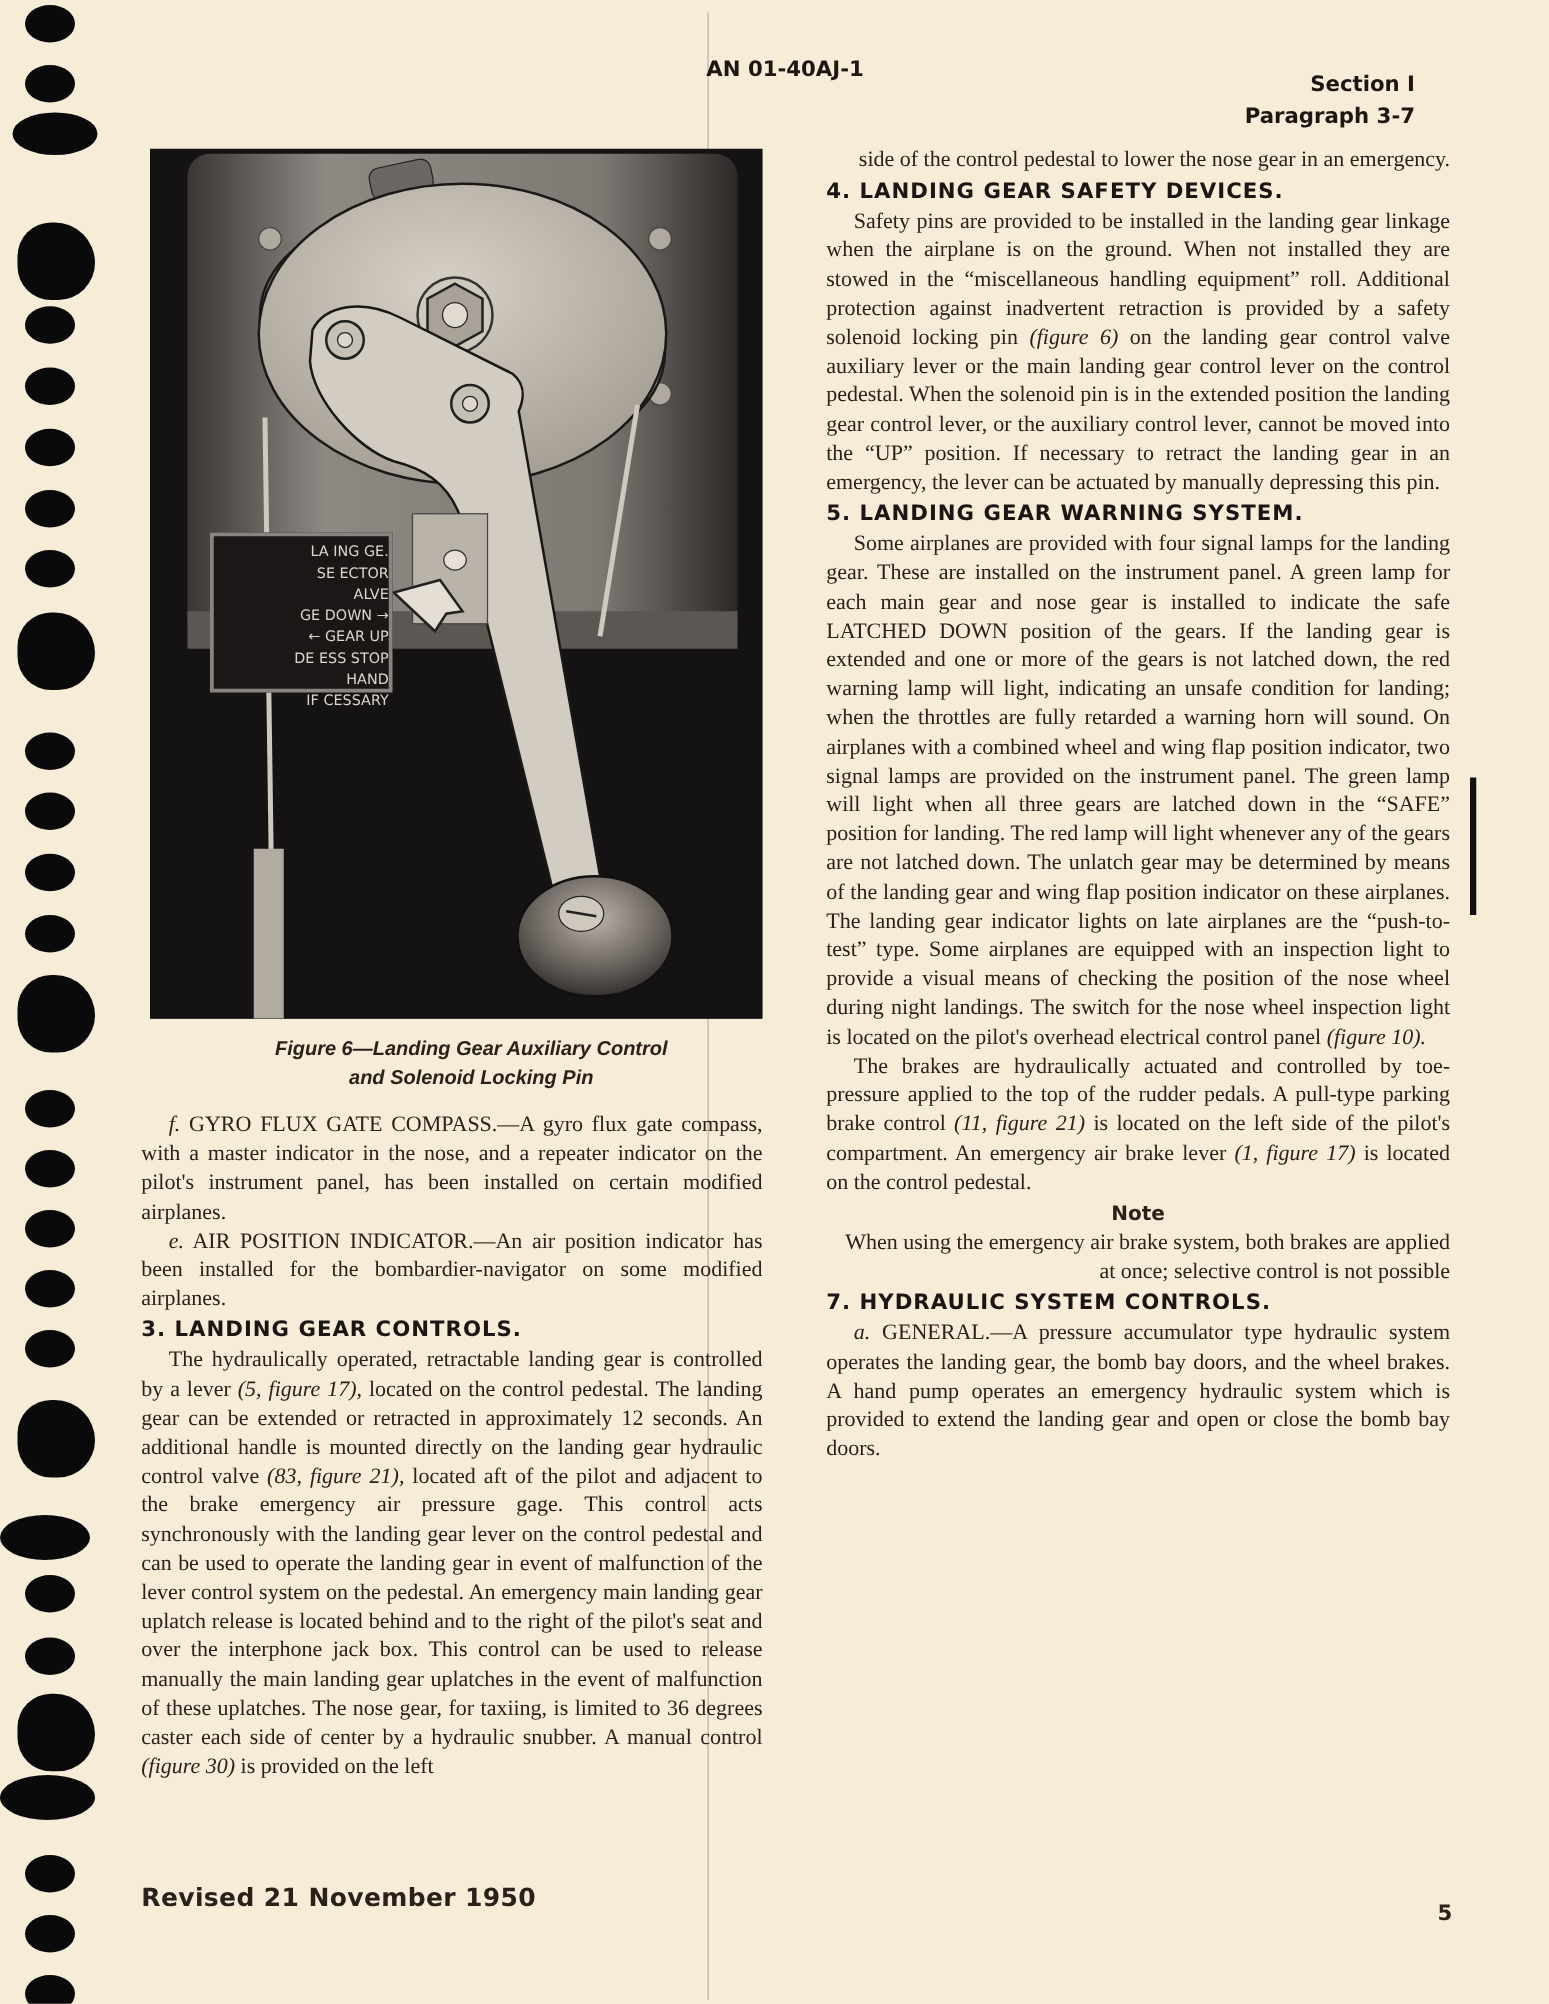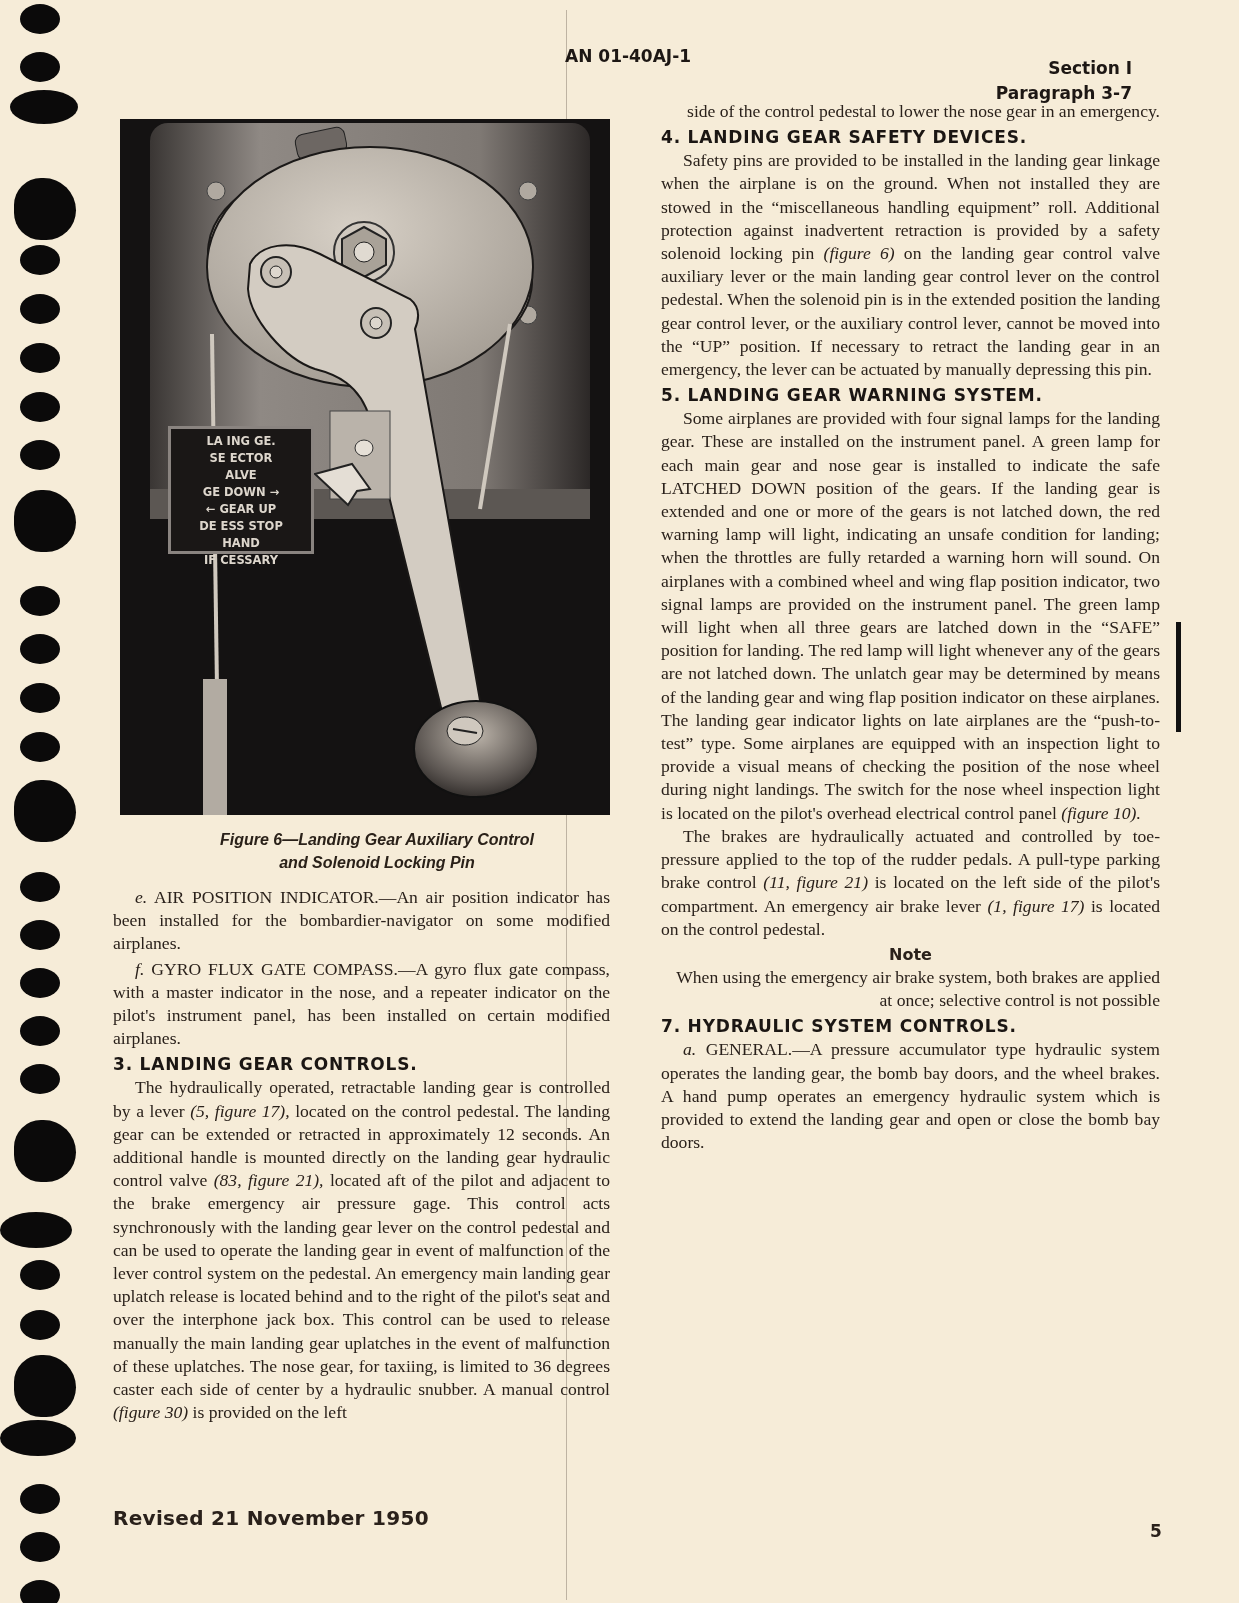--- a/index.html
+++ b/index.html
@@ -13,32 +13,32 @@
   .hole.big { width: 62px; height: 62px; left: 14px; border-radius: 50% 60% 55% 50%; }
   .fold { position: absolute; left: 566px; top: 10px; width: 1px; height: 1590px; background: #9a8d7e; opacity: .6; }
   .hdr { position: absolute; font-family: "DejaVu Sans", sans-serif; font-weight: bold; font-size: 17px; color: #1d1714; }
   .hdr-left { left: 565px; top: 46px; }
   .hdr-right { right: 107px; top: 56px; text-align: right; line-height: 25px; }
   .photo { position: absolute; left: 120px; top: 119px; width: 490px; height: 696px; background: #141212; overflow: hidden; }
   .caption { position: absolute; left: 112px; top: 828px; width: 530px; text-align: center;
     font-family: Liberation Sans, sans-serif; font-weight: bold; font-style: italic; font-size: 16px; line-height: 23px; color: #2a2119; }
   .col { position: absolute; font-size: 17.6px; line-height: 23.2px; text-align: justify; }
   .col-left { left: 113px; top: 886px; width: 497px; }
-  .col-right { left: 661px; top: 100px; width: 499px; }
+  .col-right { left: 661px; top: 116px; width: 499px; }
   .col p { margin: 0; text-indent: 22px; }
   .col p.noindent { text-indent: 0; text-align: right; }
   .col h2 { margin: 2px 0 0 0; font-family: "DejaVu Sans", sans-serif; font-weight: bold; font-size: 17px; letter-spacing: .8px; line-height: 24px; color: #1b1613; }
   .col i { font-style: italic; }
   .note-title { text-align: center; font-family: "DejaVu Sans", sans-serif; font-weight: bold; font-size: 16px; line-height: 23px; margin-top: 2px; }
   .note-body { margin: 0 36px 0 44px; text-align: left; }
   .change-bar { position: absolute; left: 1176px; top: 622px; width: 5px; height: 110px; background: #111; }
   .footer-left { position: absolute; left: 113px; top: 1506px; font-family: "DejaVu Sans", sans-serif; font-weight: bold; font-size: 20px; letter-spacing: .3px; }
   .footer-right { position: absolute; left: 1150px; top: 1521px; font-family: "DejaVu Sans", sans-serif; font-weight: bold; font-size: 17px; }
   .placard { position: absolute; left: 48px; top: 307px; width: 146px; height: 128px; background: #1a1716; border: 3px solid #8a8480;
-    font-family: "DejaVu Sans", sans-serif; font-weight: bold; font-size: 11.5px; color: #ddd6cc; text-align: center; line-height: 17px; padding-top: 4px; box-sizing: border-box; }
+    font-family: "DejaVu Sans", sans-serif; font-weight: normal; font-size: 11.5px; color: #ddd6cc; text-align: right; line-height: 17px; padding-top: 4px; box-sizing: border-box; }
 </style>
 </head>
 <body>
 
 <div class="hole" style="top:4px"></div>
 <div class="hole" style="top:52px"></div>
 <div class="hole" style="top:90px;left:10px;width:68px;height:34px"></div>
 <div class="hole big" style="top:178px"></div>
 <div class="hole" style="top:245px"></div>
 <div class="hole" style="top:294px"></div>
@@ -131,22 +131,22 @@
     <div>IF   CESSARY</div>
   </div>
 </div>
 
 <div class="caption">
   <div>Figure 6—Landing Gear Auxiliary Control</div>
   <div>and Solenoid Locking Pin</div>
 </div>
 
 <div class="col col-left">
+  <p style="margin-top:2px"><i>f.</i> <span>GYRO FLUX GATE COMPASS.</span><span>—A gyro flux gate compass, with a master indicator in the nose, and a repeater indicator on the pilot's instrument panel, has been installed on certain modified airplanes.</span></p>
   <p><i>e.</i> <span>AIR POSITION INDICATOR.</span><span>—An air position indicator has been installed for the bombardier-navigator on some modified airplanes.</span></p>
-  <p style="margin-top:2px"><i>f.</i> <span>GYRO FLUX GATE COMPASS.</span><span>—A gyro flux gate compass, with a master indicator in the nose, and a repeater indicator on the pilot's instrument panel, has been installed on certain modified airplanes.</span></p>
   <h2>3. LANDING GEAR CONTROLS.</h2>
   <p><span>The hydraulically operated, retractable landing gear is controlled by a lever </span><i>(5, figure 17),</i><span> located on the control pedestal. The landing gear can be extended or retracted in approximately 12 seconds. An additional handle is mounted directly on the landing gear hydraulic control valve </span><i>(83, figure 21),</i><span> located aft of the pilot and adjacent to the brake emergency air pressure gage. This control acts synchronously with the landing gear lever on the control pedestal and can be used to operate the landing gear in event of malfunction of the lever control system on the pedestal. An emergency main landing gear uplatch release is located behind and to the right of the pilot's seat and over the interphone jack box. This control can be used to release manually the main landing gear uplatches in the event of malfunction of these uplatches. The nose gear, for taxiing, is limited to 36 degrees caster each side of center by a hydraulic snubber. A manual control </span><i>(figure 30)</i><span> is provided on the left</span></p>
 </div>
 
 <div class="col col-right">
   <p class="noindent">side of the control pedestal to lower the nose gear in an emergency.</p>
   <h2>4. LANDING GEAR SAFETY DEVICES.</h2>
   <p><span>Safety pins are provided to be installed in the landing gear linkage when the airplane is on the ground. When not installed they are stowed in the “miscellaneous handling equipment” roll. Additional protection against inadvertent retraction is provided by a safety solenoid locking pin </span><i>(figure 6)</i><span> on the landing gear control valve auxiliary lever or the main landing gear control lever on the control pedestal. When the solenoid pin is in the extended position the landing gear control lever, or the auxiliary control lever, cannot be moved into the “UP” position. If necessary to retract the landing gear in an emergency, the lever can be actuated by manually depressing this pin.</span></p>
   <h2>5. LANDING GEAR WARNING SYSTEM.</h2>
   <p><span>Some airplanes are provided with four signal lamps for the landing gear. These are installed on the instrument panel. A green lamp for each main gear and nose gear is installed to indicate the safe LATCHED DOWN position of the gears. If the landing gear is extended and one or more of the gears is not latched down, the red warning lamp will light, indicating an unsafe condition for landing; when the throttles are fully retarded a warning horn will sound. On airplanes with a combined wheel and wing flap position indicator, two signal lamps are provided on the instrument panel. The green lamp will light when all three gears are latched down in the “SAFE” position for landing. The red lamp will light whenever any of the gears are not latched down. The unlatch gear may be determined by means of the landing gear and wing flap position indicator on these airplanes. The landing gear indicator lights on late airplanes are the “push-to-test” type. Some airplanes are equipped with an inspection light to provide a visual means of checking the position of the nose wheel during night landings. The switch for the nose wheel inspection light is located on the pilot's overhead electrical control panel </span><i>(figure 10).</i></p>

